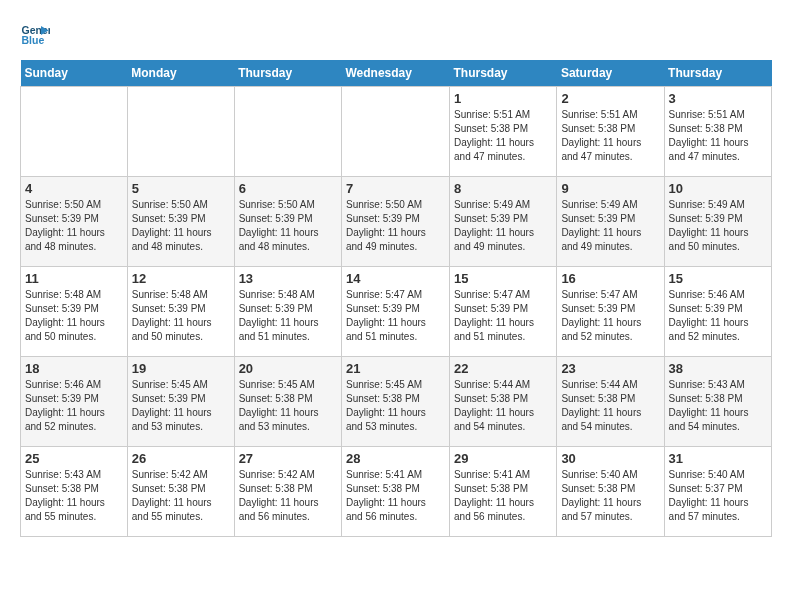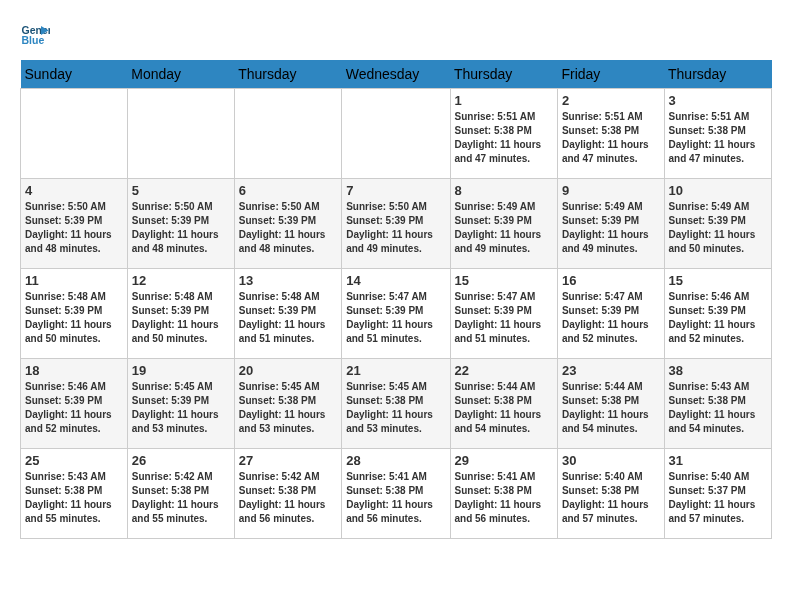--- a/index.html
+++ b/index.html
@@ -37,25 +37,25 @@
       font-size: 16px;
       color: #555;
     }
     table {
       width: 100%;
       border-collapse: collapse;
       font-size: 11px;
     }
     thead tr th {
       background-color: #2e86c1;
-      color: #000000;
+      color: #ffffff;
       padding: 6px 4px;
       text-align: left;
-      font-size: 14px;
-      font-weight: normal;
+      font-size: 12px;
+      font-weight: bold;
     }
     tbody tr td {
       border: 1px solid #ccc;
       padding: 4px;
       vertical-align: top;
       width: 110px;
       height: 90px;
       background: #fff;
     }
     tbody tr:nth-child(even) td {
@@ -64,21 +64,20 @@
     .day-num {
       font-size: 13px;
       font-weight: bold;
       color: #333;
       margin-bottom: 2px;
     }
     .day-info {
       font-size: 10px;
       color: #333;
       line-height: 1.4;
-      font-weight: bold;
     }
     .empty-cell {
       background: #fff !important;
     }
   </style>
 </head>
 <body>
 
 <div class="header">
   <div class="logo">
@@ -95,21 +94,21 @@
 </div>
 
 <table>
   <thead>
     <tr id="thead-row">
         <th>Sunday</th>
         <th>Monday</th>
         <th>Thursday</th>
         <th>Wednesday</th>
         <th>Thursday</th>
-        <th>Friday</th>
+        <th>Saturday</th>
         <th>Thursday</th>
       </tr>
   </thead>
   <tbody id="calendar-body">
   <tr>
         <td class="empty-cell"></td>
         <td class="empty-cell"></td>
         <td class="empty-cell"></td>
         <td class="empty-cell"></td>
         <td>

